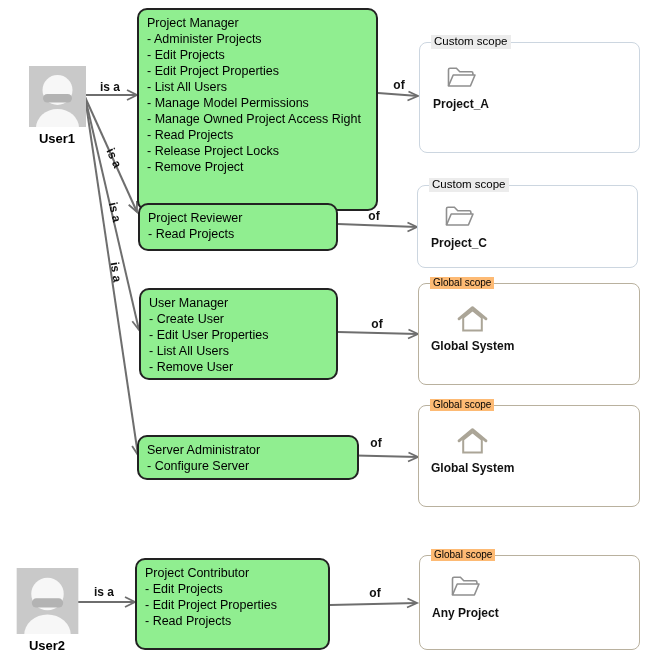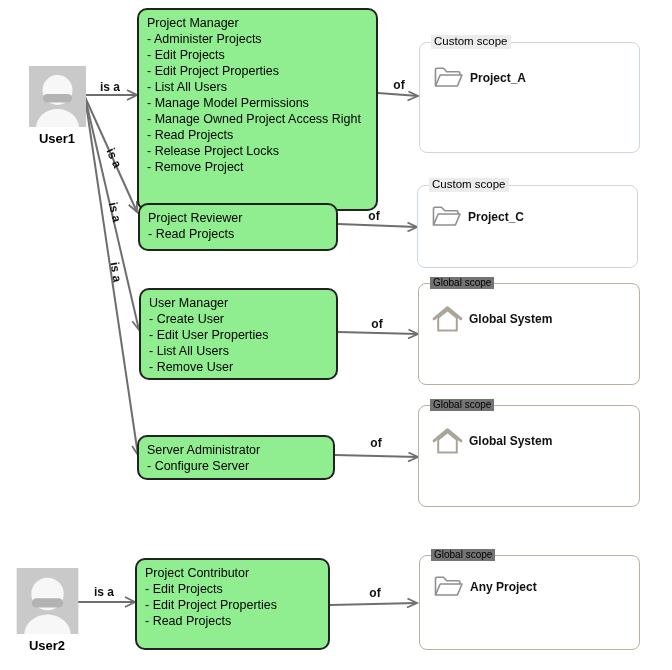--- a/index.html
+++ b/index.html
@@ -16,23 +16,23 @@
 
   .role{position:absolute;background:#90ee90;border:2px solid #222222;border-radius:10px;
         padding:5px 8px;font-size:12.5px;line-height:16px;box-sizing:border-box;}
   .role-line{white-space:nowrap;}
 
   .scope{position:absolute;border:1px solid #ec4899;border-radius:8px;box-sizing:border-box;background:#fff;}
   .scope.custom{border-color:#ccd6e0;}
   .scope.global{border-color:#b9b19e;}
   .scope-label{position:absolute;left:11px;padding:0 3px;color:#000;line-height:1.2;}
   .custom > .scope-label{top:-8px;font-size:11.5px;background:#ececec;}
-  .global > .scope-label{top:-7px;font-size:10px;background:#737373;}
+  .global > .scope-label{top:-7px;font-size:10px;background:#fdba74;}
   .scope-items{display:flex;gap:26px;padding:20px 0 0 12px;}
-  .scope-item{display:flex;flex-direction:row;align-items:center;gap:5px;min-width:58px;}
+  .scope-item{display:flex;flex-direction:column;align-items:center;gap:5px;min-width:58px;}
   .scope-item-label{font-weight:bold;font-size:12px;color:#111;white-space:nowrap;}
 
   .user{position:absolute;display:flex;flex-direction:column;align-items:center;}
   .user-label{font-weight:bold;font-size:13px;margin-top:4px;}
 </style>
 </head>
 <body>
 
 <div class="canvas">
 
@@ -109,21 +109,21 @@
   </div>
 
   <div class="role" style="left:139px;top:288px;width:199px;height:92px;">
     <div class="role-line">User Manager</div>
     <div class="role-line">- Create User</div>
     <div class="role-line">- Edit User Properties</div>
     <div class="role-line">- List All Users</div>
     <div class="role-line">- Remove User</div>
   </div>
 
-  <div class="role" style="left:137px;top:435px;width:198px;height:45px;">
+  <div class="role" style="left:137px;top:435px;width:222px;height:45px;">
     <div class="role-line">Server Administrator</div>
     <div class="role-line">- Configure Server</div>
   </div>
 
   <div class="role" style="left:135px;top:558px;width:195px;height:92px;">
     <div class="role-line">Project Contributor</div>
     <div class="role-line">- Edit Projects</div>
     <div class="role-line">- Edit Project Properties</div>
     <div class="role-line">- Read Projects</div>
   </div>

